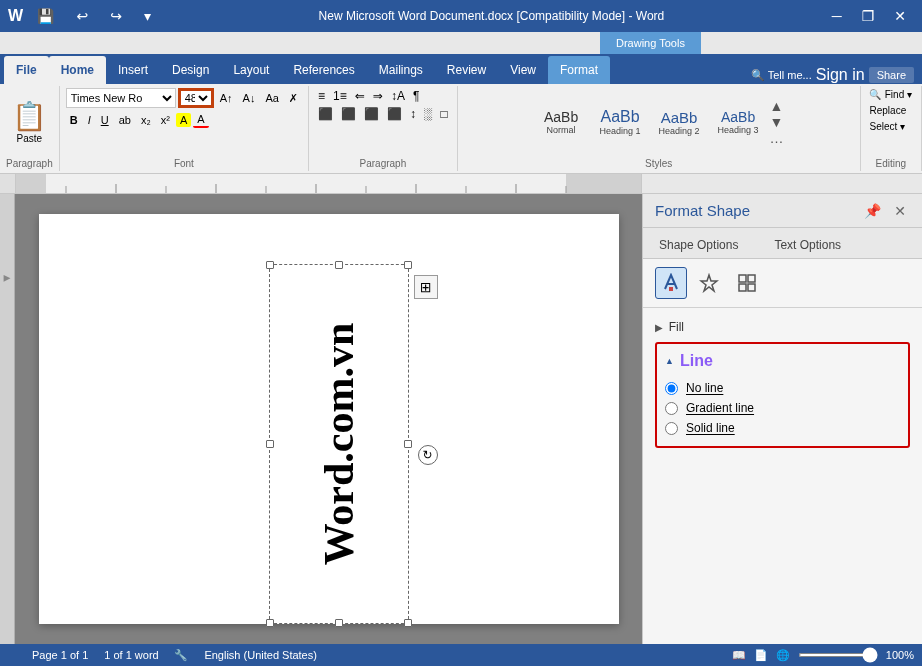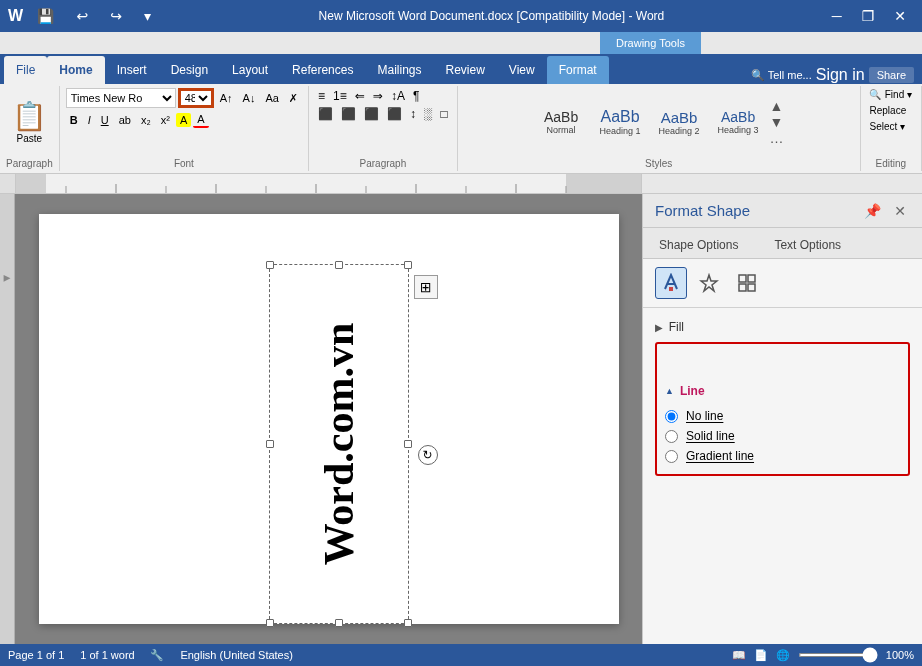--- a/index.html
+++ b/index.html
@@ -49,21 +49,21 @@
     .ribbon-tab {
       color: white;
       padding: 4px 12px;
       font-size: 12px;
       cursor: pointer;
       height: 28px;
       display: flex;
       align-items: center;
       border-radius: 3px 3px 0 0;
     }
-    .ribbon-tab.active { background: #f0f0f0; color: #2b579a; font-weight: 400; }
+    .ribbon-tab.active { background: #f0f0f0; color: #2b579a; font-weight: 700; }
     .ribbon-tab.format-active { background: #5b9bd5; color: white; }
 
     
     .ribbon {
       background: #f0f0f0;
       border-bottom: 1px solid #c8c8c8;
       display: flex;
       align-items: stretch;
       height: 90px;
       padding: 2px 0;
@@ -319,27 +319,26 @@
     }
     .section-arrow { margin-right: 6px; font-size: 10px; color: #555; }
 
     .line-section {
       border: 2px solid #cc0000;
       border-radius: 3px;
       padding: 8px;
       margin: 4px 0;
     }
     .line-section .section-title {
-      color: #be185d;
-      font-size: 12px;
+      color: #8b5cf6;
+      font-size: 16px;
       font-weight: 600;
       margin-bottom: 8px;
       display: flex;
       align-items: center;
-      margin-top: 32px;
     }
     .line-section .section-title::before {
       content: '▲';
       font-size: 9px;
       margin-right: 6px;
       color: #2b579a;
     }
 
     .radio-option {
       display: flex;
@@ -356,21 +355,21 @@
     .status-bar {
       height: 22px;
       background: #2b579a;
       display: flex;
       align-items: center;
       padding: 0 8px;
       justify-content: space-between;
       color: white;
       font-size: 11px;
     }
-    .status-left { display: flex; gap: 16px; align-items: center; }
+    .status-left { display: flex; gap: 16px; align-items: center; margin-left: 24px; }
     .status-right { display: flex; gap: 8px; align-items: center; }
     .zoom-slider { width: 80px; height: 4px; accent-color: white; }
 
     
     .para-row { display: flex; gap: 2px; align-items: center; }
     .para-btn { font-size: 12px; cursor: pointer; padding: 1px 3px; border-radius: 2px; }
   </style>
 </head>
 <body>
 
@@ -616,27 +615,27 @@
 
       <div class="line-section">
         <div class="section-title">Line</div>
 
         <div class="radio-option">
           <input type="radio" name="line-type" checked="" id="no-line" style="">
           <label for="no-line" class="radio-label">No line</label>
         </div>
 
         <div class="radio-option">
+          <input type="radio" name="line-type" id="gradient-line" style="">
+          <label for="gradient-line" class="radio-label">Gradient line</label>
+        </div>
+
+        <div class="radio-option">
           <input type="radio" name="line-type" id="solid-line" style="">
           <label for="solid-line" class="radio-label">Solid line</label>
-        </div>
-
-        <div class="radio-option">
-          <input type="radio" name="line-type" id="gradient-line" style="">
-          <label for="gradient-line" class="radio-label">Gradient line</label>
         </div>
       </div>
 
     </div>
   </div>
 
 </div>
 
 <div class="status-bar">
   <div class="status-left">

